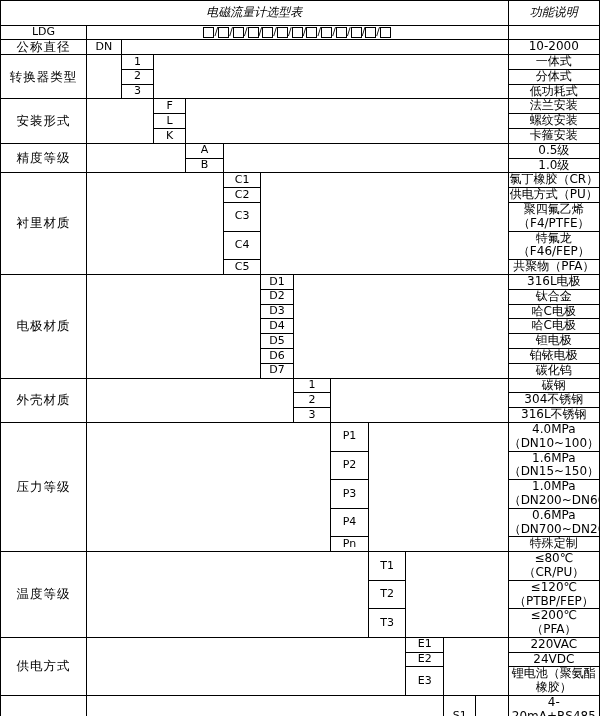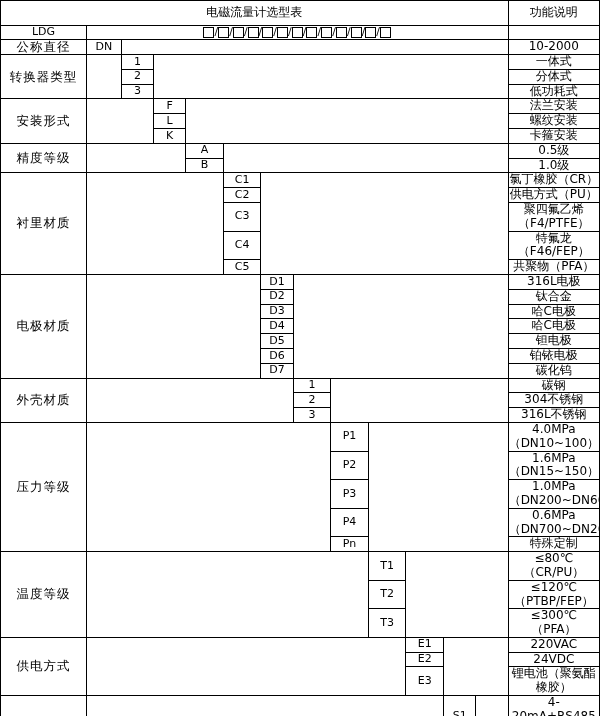--- a/index.html
+++ b/index.html
@@ -19,21 +19,21 @@
     text-align:center;
     vertical-align:middle;
     font-size:11px;
     padding:0;
     line-height:1.15;
   }
   .title{font-size:12px;}
   .cat{font-size:12.5px;letter-spacing:1px;margin-left:39px;}
   .desc{font-size:12px;}
   .code{font-size:11px;margin-top:24px;}
-  .hdrrow td{height:24px;}
+  .hdrrow td{height:24px;font-style:italic;}
   .sq{
     display:inline-block;
     width:9px;height:9px;
     border:1px solid #000;
     vertical-align:middle;
   }
   .slotcell{white-space:nowrap;font-size:11px;}
   .slotcell span.sep{margin:0 0px;}
 </style>
 </head>
@@ -222,21 +222,21 @@
     <td class="code">T1</td>
     <td colspan="3" rowspan="3"></td>
     <td class="desc">≤80℃（CR/PU）</td>
   </tr>
   <tr>
     <td class="code">T2</td>
     <td class="desc">≤120℃（PTBP/FEP）</td>
   </tr>
   <tr>
     <td class="code">T3</td>
-    <td class="desc">≤300℃（PFA）</td>
+    <td class="desc">≤200℃（PFA）</td>
   </tr>
 
   <tr>
     <td class="cat" rowspan="3">供电方式</td>
     <td colspan="9" rowspan="3"></td>
     <td class="code">E1</td>
     <td colspan="2" rowspan="3"></td>
     <td class="desc">220VAC</td>
   </tr>
   <tr>

